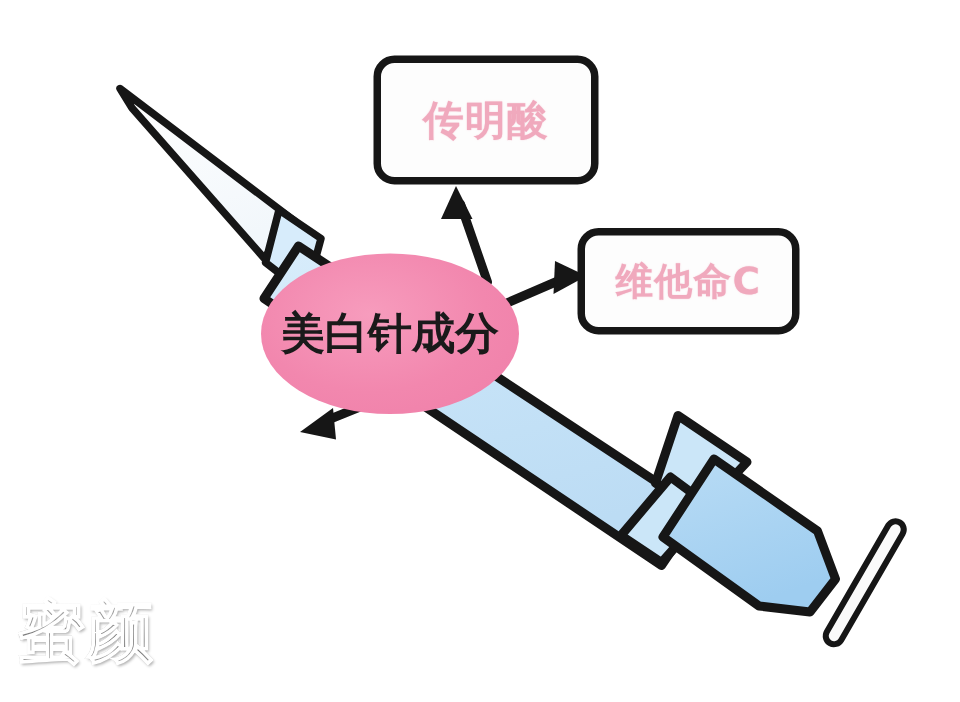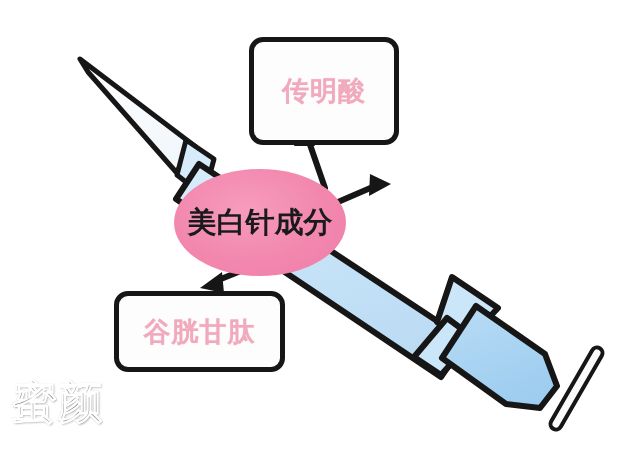--- a/index.html
+++ b/index.html
@@ -36,21 +36,21 @@
   }
   .label-text {
     font-family: "DejaVu Sans", "Liberation Sans", sans-serif;
     font-weight: 700;
     color: #f0a9bd;
     letter-spacing: 1px;
     text-shadow: 0 0 1px rgba(240,169,189,0.6);
     white-space: nowrap;
   }
   #box-chuanmingsuan {
-    left: 249px; top: 37px; width: 150px; height: 108px;
+    left: 249px; top: 37px; width: 150px; height: 86px;
   }
   #box-chuanmingsuan .label-text { font-size: 27px; }
   #box-vitaminc {
     left: 385px; top: 152px; width: 148px; height: 71px;
   }
   #box-vitaminc .label-text { font-size: 25px; }
   #box-guguanggantai {
     left: 114px; top: 291px; width: 171px; height: 81px;
   }
   #box-guguanggantai .label-text { font-size: 27px; }
@@ -71,21 +71,21 @@
     font-weight: 700;
     font-size: 29px;
     color: #1a1a1a;
     letter-spacing: 0px;
     white-space: nowrap;
   }
 
   #watermark {
     position: absolute;
     left: 12px;
-    top: 380px;
+    top: 400px;
     z-index: 8;
   }
   #watermark .wm-text {
     font-family: "DejaVu Sans", "Liberation Sans", sans-serif;
     font-weight: 700;
     font-size: 44px;
     line-height: 1;
     letter-spacing: 2px;
     background: linear-gradient(180deg, #ffffff 0%, #c9c9c9 38%, #8e8e8e 62%, #efefef 100%);
     -webkit-background-clip: text;
@@ -155,24 +155,24 @@
     <g>
       <line x1="258" y1="264" x2="216" y2="281" stroke="#161616" stroke-width="6" stroke-linecap="round"></line>
       <polygon points="200,288 222,272 224,293" fill="#161616"></polygon>
     </g>
   </svg>
 
   <div class="label-box" id="box-chuanmingsuan">
     <span class="label-text">传明酸</span>
   </div>
 
+  <div class="label-box" id="box-vitaminc">
+    <span class="label-text">维他命C</span>
+  </div>
 
-  <div class="label-box" id="box-guguanggantai">
-    <span class="label-text">谷胱甘肽</span>
-  </div>
 
   <div id="center-ellipse">
     <span class="ellipse-text">美白针成分</span>
   </div>
 
   <div id="watermark">
     <span class="wm-text">蜜颜</span>
   </div>
 
 </div>

